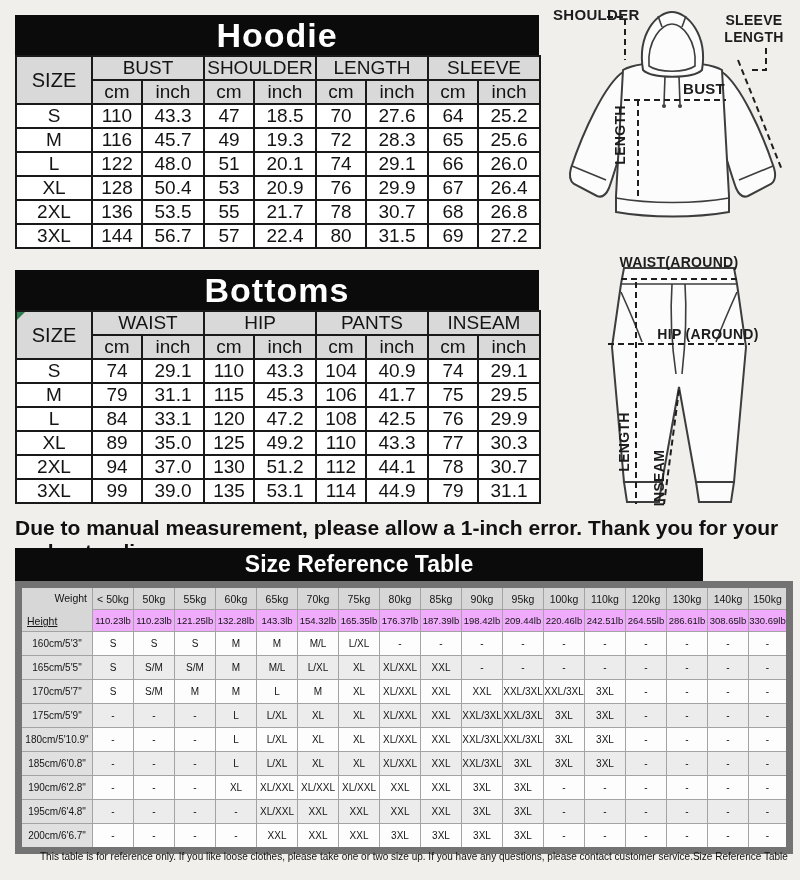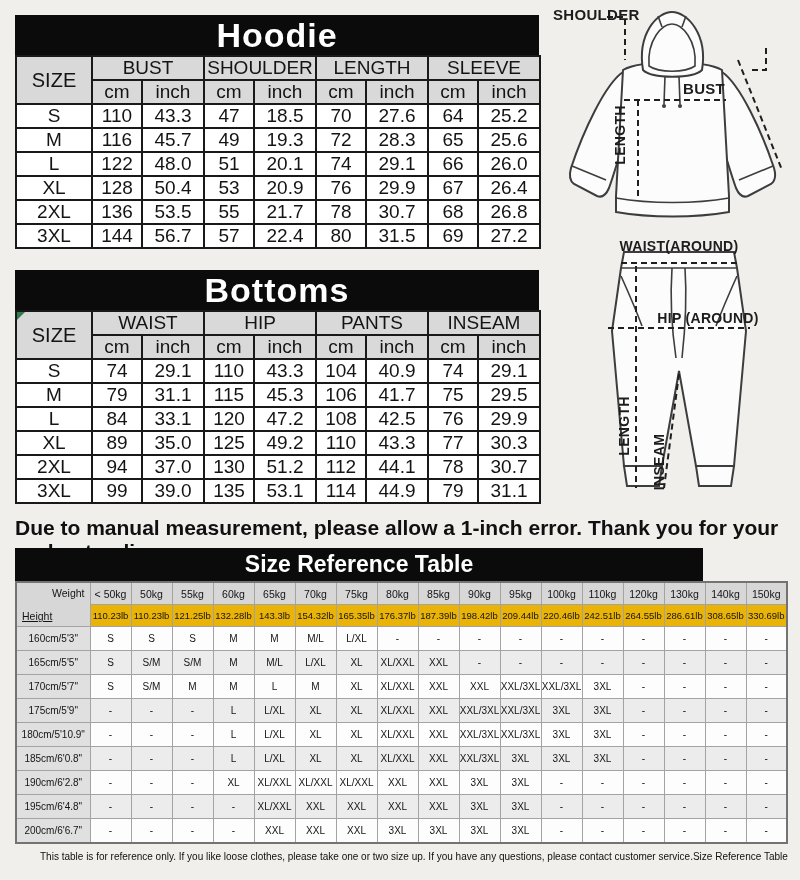--- a/index.html
+++ b/index.html
@@ -25,40 +25,40 @@
   
   .artifact-tri{position:absolute;left:17px;top:312px;width:0;height:0;
         border-top:8px solid #2e7d4f;border-right:8px solid transparent;z-index:3;}
 
   
   #measure-note{position:absolute;left:15px;top:516px;font-size:21px;font-weight:bold;color:#101010;}
   #footer-note{position:absolute;left:40px;top:849px;width:748px;font-size:10px;line-height:16px;color:#101010;}
 
   
   .ref-block{position:absolute;left:15px;top:548px;width:688px;}
-  table.ref{border-collapse:collapse;table-layout:fixed;width:771px;border:2px solid #737373;}
+  table.ref{border-collapse:collapse;table-layout:fixed;width:771px;border:7px solid #737373;}
   table.ref th,table.ref td{border:1px solid #a3a3a3;padding:0;text-align:center;
         overflow:hidden;white-space:nowrap;font-weight:normal;}
   table.ref thead tr.kg th{height:21px;background:#d7d7d7;font-size:10.5px;}
-  table.ref thead tr.lb th{height:21px;background:#eab308;font-size:9.5px;}
+  table.ref thead tr.lb th{height:21px;background:#f0abfc;font-size:9.5px;}
   table.ref tbody th{background:#e0e0e0;font-size:10px;height:23px;}
   table.ref tbody td{background:#fdfdfd;font-size:10px;height:23px;}
   table.ref tbody tr.alt td{background:#ececec;}
   .col-h{width:74px;} .col-w{width:41px;}
   th.corner{position:relative;
      background:linear-gradient(to bottom right,
         transparent calc(50% - 0.7px), #9c9c9c calc(50% - 0.7px),
         #9c9c9c calc(50% + 0.7px), transparent calc(50% + 0.7px)), #dcdcdc;}
   th.corner .w{position:absolute;top:4px;right:5px;font-size:10.5px;}
   th.corner .h{position:absolute;bottom:4px;left:5px;font-size:10.5px;text-decoration:underline;}
 
   
   .diagram{position:absolute;}
   #hoodie-diagram{left:545px;top:0;width:255px;height:258px;}
-  #pants-diagram{left:558px;top:236px;width:242px;height:265px;}
+  #pants-diagram{left:558px;top:252px;width:242px;height:265px;}
   .diagram svg{position:absolute;left:0;top:0;}
   .diagram-label{position:absolute;font-weight:bold;color:#1c1c1c;font-size:14px;letter-spacing:.3px;}
   #lbl-shoulder{left:8px;top:6px;font-size:15px;}
   #lbl-sleeve{right:0px;top:12px;width:92px;text-align:center;line-height:17px;}
   #lbl-bust{left:138px;top:80px;font-size:15px;}
   #lbl-hlength{left:41px;top:127px;width:68px;text-align:center;transform:rotate(-90deg);}
   #lbl-waist{left:0;top:2px;width:100%;text-align:center;}
   #lbl-hip{left:70px;top:74px;width:160px;text-align:center;}
   #lbl-plength{left:32px;top:182px;width:68px;text-align:center;transform:rotate(-90deg);}
   #lbl-inseam{left:68px;top:218px;width:66px;text-align:center;transform:rotate(-90deg);}
@@ -304,20 +304,21 @@
       <circle cx="135" cy="106" r="2" fill="#3d3d3d"></circle>
       <g fill="none" stroke="#1f1f1f" stroke-width="2" stroke-dasharray="6,4">
         <path d="M62,17 L80,17 L80,60" data-name="shoulder-measure-line"></path>
         <path d="M79,100 L181,100" data-name="bust-measure-line"></path>
         <path d="M93,100 L93,196" data-name="length-measure-line"></path>
         <path d="M221,48 L221,70 L205,70" data-name="sleeve-connector-line"></path>
         <path d="M193,60 L237,170" data-name="sleeve-measure-line"></path>
       </g>
     </svg>
     <div class="diagram-label" id="lbl-shoulder" data-name="shoulder-label">SHOULDER</div>
+    <div class="diagram-label" id="lbl-sleeve" data-name="sleeve-length-label">SLEEVE LENGTH</div>
     <div class="diagram-label" id="lbl-bust" data-name="bust-label">BUST</div>
     <div class="diagram-label" id="lbl-hlength" data-name="hoodie-length-label">LENGTH</div>
   </div>
 
   <div class="diagram" id="pants-diagram" data-name="pants-measurement-diagram">
     <svg width="242" height="265" viewBox="0 0 242 265" data-name="pants-line-drawing">
       <g fill="#fcfcfc" stroke="#3d3d3d" stroke-width="2">
         <path d="M66,16 L176,16 L179,32 L188,95 L176,230 L138,230 L121,135 L104,230 L66,230 L54,95 L63,32 Z"></path>
         <path d="M66,230 L104,230 L101,250 L69,250 Z"></path>
         <path d="M138,230 L176,230 L173,250 L141,250 Z"></path>

